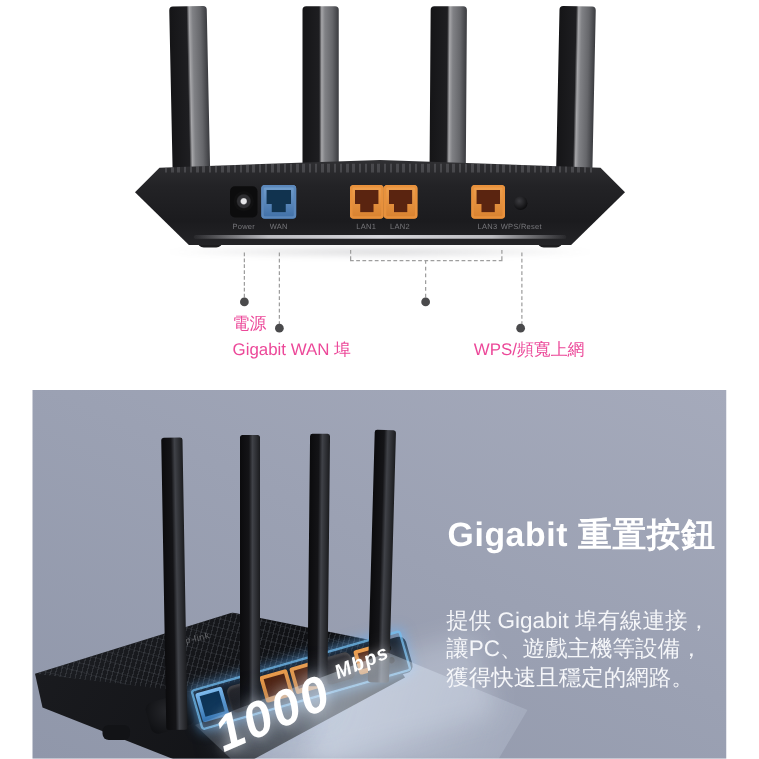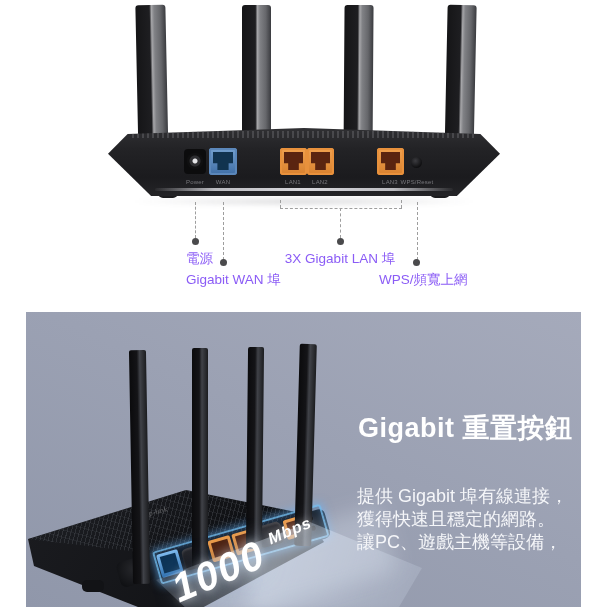--- a/index.html
+++ b/index.html
@@ -39,21 +39,21 @@
   .port-lan { width:27px; background:linear-gradient(180deg,#f0a14f,#d8812f); box-shadow:inset 0 0 0 2px #e8913c; }
   .port-lan::after { background:#5a2410; }
   .lan1 { left:280px; } .lan2 { left:307px; } .lan3 { left:377px; }
   .port-wps { position:absolute; left:411px; top:157px; width:11px; height:11px; border-radius:50%; z-index:3;
     background:radial-gradient(circle at 40% 35%, #3c3c40, #0f0f11 70%); }
   .port-label { position:absolute; top:179px; font-size:6px; color:#77777b; letter-spacing:.2px; transform:translateX(-50%); z-index:3; white-space:nowrap; }
 
   .dash-v { position:absolute; width:0; border-left:1px dashed #9e9e9e; }
   .dash-h { position:absolute; height:0; border-top:1px dashed #9e9e9e; }
   .callout-dot { position:absolute; width:7px; height:7px; border-radius:50%; background:#4a4a4c; }
-  .callout-label { position:absolute; font-size:13.5px; color:#8b5cf6; white-space:nowrap; }
+  .callout-label { position:absolute; font-size:13.5px; color:#ec4899; white-space:nowrap; }
 
   
   .feature-panel { position:absolute; left:26px; top:312px; width:555px; height:295px; overflow:hidden;
     background:linear-gradient(205deg,#a5aabb 0%,#9ba1b3 45%,#9097aa 100%); }
 
   .ant-b { position:absolute; border-radius:2px; z-index:5;
     background:linear-gradient(90deg,#0b0b0d 0%,#141417 45%,#404248 62%,#1b1c1f 100%); }
   .b1 { left:105px; top:38px; width:17px; height:234px; transform:rotate(-1deg); }
   .b2 { left:166px; top:36px; width:16px; height:220px; }
   .b3 { left:221px; top:35px; width:16px; height:202px; transform:rotate(.6deg); }
@@ -146,21 +146,20 @@
 
   <div class="dash-v" style="left:223px;top:202px;height:58px"></div>
   <div class="callout-dot" style="left:220px;top:259px"></div>
   <div class="callout-label" style="left:186px;top:271px">Gigabit WAN 埠</div>
 
   <div class="dash-v" style="left:280px;top:200px;height:8px"></div>
   <div class="dash-v" style="left:401px;top:200px;height:8px"></div>
   <div class="dash-h" style="left:280px;top:208px;width:122px"></div>
   <div class="dash-v" style="left:340px;top:208px;height:30px"></div>
   <div class="callout-dot" style="left:337px;top:238px"></div>
-  <div class="callout-label" style="left:340px;top:250px;transform:translateX(-50%)">3X Gigabit LAN 埠</div>
 
   <div class="dash-v" style="left:417px;top:202px;height:58px"></div>
   <div class="callout-dot" style="left:413px;top:259px"></div>
   <div class="callout-label" style="left:379px;top:271px">WPS/頻寬上網</div>
 </div>
 
 <div class="feature-panel">
 
   <div class="r3d">
     <div class="r3d-front"></div>
@@ -192,16 +191,16 @@
   <div class="beam"></div>
   <div class="beam2"></div>
 
   <div class="proj">
     <span class="proj-value">1000</span><span class="proj-unit">Mbps</span>
   </div>
 
   <h2 class="fp-heading">Gigabit 重置按鈕</h2>
   <div class="fp-body">
     <div>提供 Gigabit 埠有線連接，</div>
+    <div>讓PC、遊戲主機等設備，</div>
     <div>獲得快速且穩定的網路。</div>
-    <div>讓PC、遊戲主機等設備，</div>
   </div>
 </div>
 
 </body></html>

